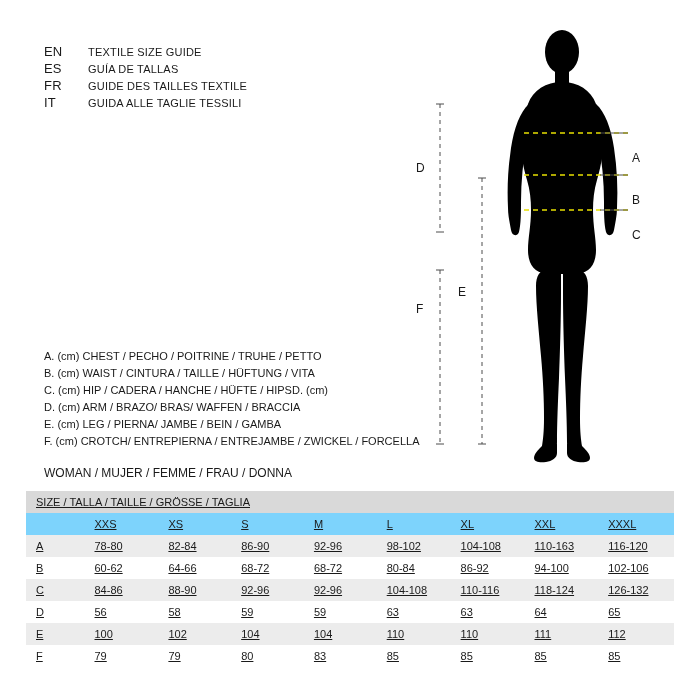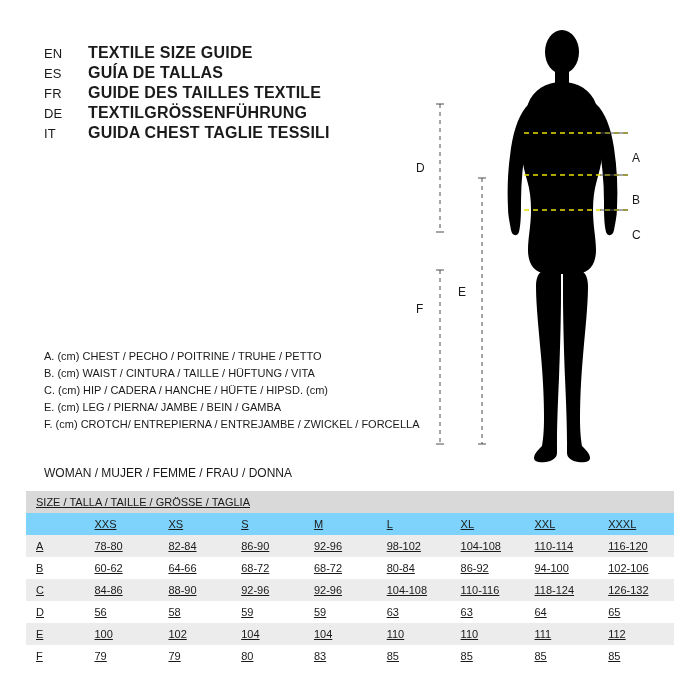--- a/index.html
+++ b/index.html
@@ -33,22 +33,22 @@
     align-items: baseline;
     margin-bottom: 2px;
   }
   .title-lang {
     width: 44px;
     font-size: 13px;
     letter-spacing: 0.2px;
     color: #1a1a1a;
   }
   .title-text {
-    font-size: 16px;
-    font-weight: bold;
+    font-size: 11px;
+    font-weight: normal;
     letter-spacing: 0.2px;
     color: #1a1a1a;
     white-space: nowrap;
   }
 
   
   .legend {
     position: absolute;
     left: 44px;
     top: 348px;
@@ -133,26 +133,22 @@
     </div>
     <div class="title-row">
       <span class="title-lang">ES</span>
       <span class="title-text">GUÍA DE TALLAS</span>
     </div>
     <div class="title-row">
       <span class="title-lang">FR</span>
       <span class="title-text">GUIDE DES TAILLES TEXTILE</span>
     </div>
     <div class="title-row">
-      <span class="title-lang">DE</span>
-      <span class="title-text">TEXTILGRÖSSENFÜHRUNG</span>
-    </div>
-    <div class="title-row">
       <span class="title-lang">IT</span>
-      <span class="title-text">GUIDA CHEST TAGLIE TESSILI</span>
+      <span class="title-text">GUIDA ALLE TAGLIE TESSILI</span>
     </div>
   </div>
 
   <div class="figure">
     <svg width="280" height="460" viewBox="0 0 280 460">
 
       <g fill="#000000">
 
         <ellipse cx="162" cy="32" rx="17" ry="22"></ellipse>
 
@@ -251,20 +247,21 @@
     <span class="dim-letter" style="left:232px; top:208px;">C</span>
     <span class="dim-letter" style="left:16px; top:141px;">D</span>
     <span class="dim-letter" style="left:58px; top:265px;">E</span>
     <span class="dim-letter" style="left:16px; top:282px;">F</span>
   </div>
 
   <div class="legend">
     <div class="legend-line">A. (cm) CHEST / PECHO / POITRINE / TRUHE / PETTO</div>
     <div class="legend-line">B. (cm) WAIST / CINTURA / TAILLE / HÜFTUNG / VITA</div>
     <div class="legend-line">C. (cm) HIP / CADERA / HANCHE / HÜFTE / HIPSD. (cm)</div>
+    <div class="legend-line">D. (cm) ARM / BRAZO/ BRAS/ WAFFEN / BRACCIA</div>
     <div class="legend-line">E. (cm) LEG / PIERNA/ JAMBE / BEIN / GAMBA</div>
     <div class="legend-line">F. (cm) CROTCH/ ENTREPIERNA / ENTREJAMBE / ZWICKEL / FORCELLA</div>
   </div>
 
   <div class="woman-line">WOMAN / MUJER / FEMME / FRAU / DONNA</div>
 
   <div class="table-wrap">
     <table class="size-table">
       <tbody>
         <tr class="row-head">
@@ -283,21 +280,21 @@
         </tr>
 
         <tr class="row-alt">
           <td>A</td>
           <td>78-80</td>
           <td>82-84</td>
           <td>86-90</td>
           <td>92-96</td>
           <td>98-102</td>
           <td>104-108</td>
-          <td>110-114</td>
+          <td>110-163</td>
           <td>116-120</td>
         </tr>
 
         <tr class="row-plain">
           <td>B</td>
           <td>60-62</td>
           <td>64-66</td>
           <td>68-72</td>
           <td>68-72</td>
           <td>80-84</td>

